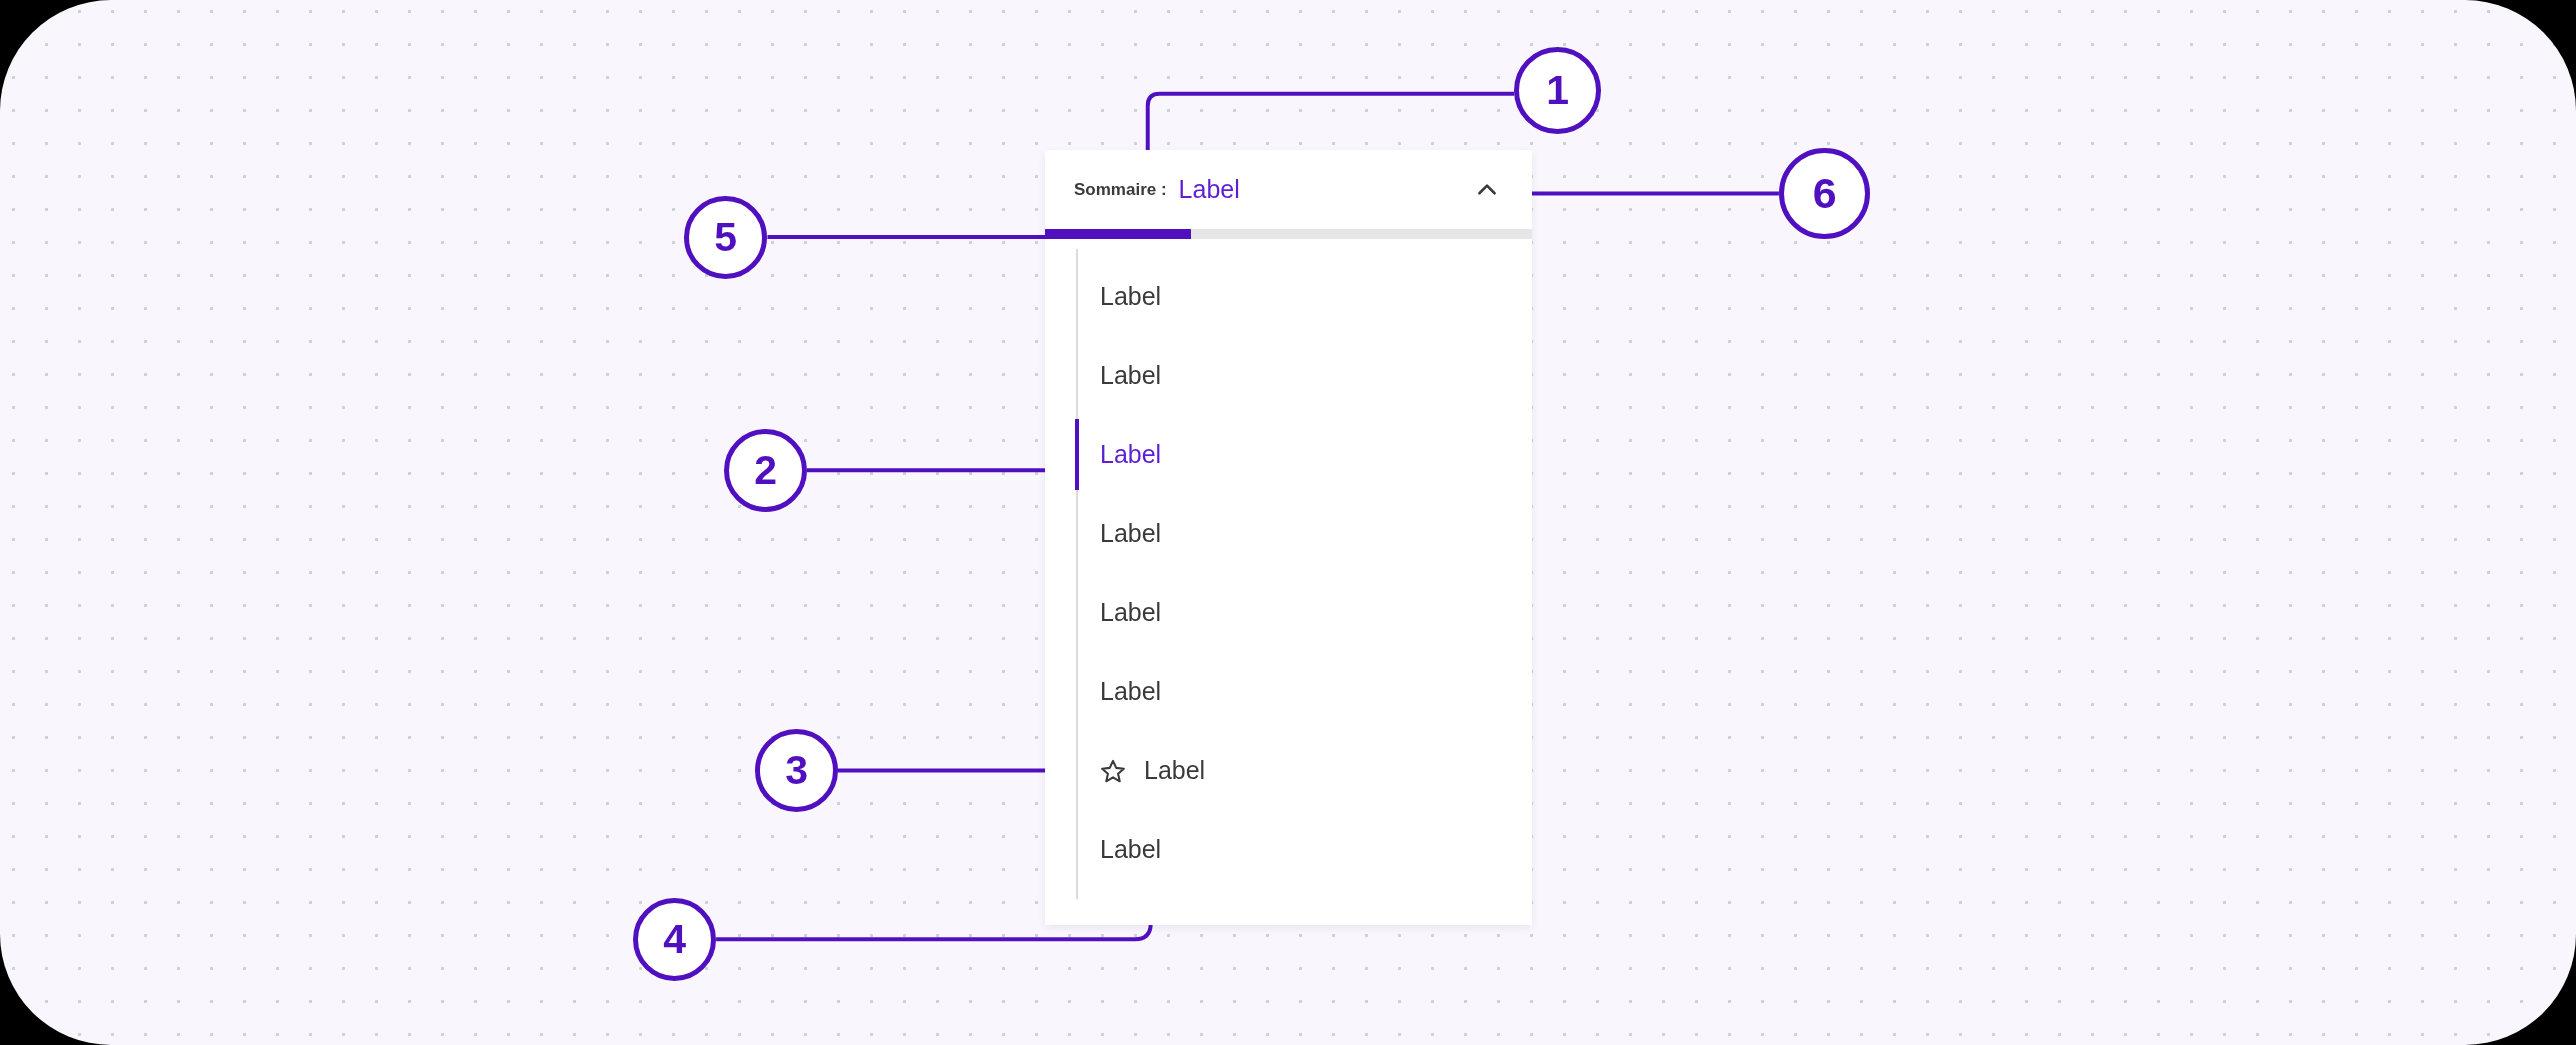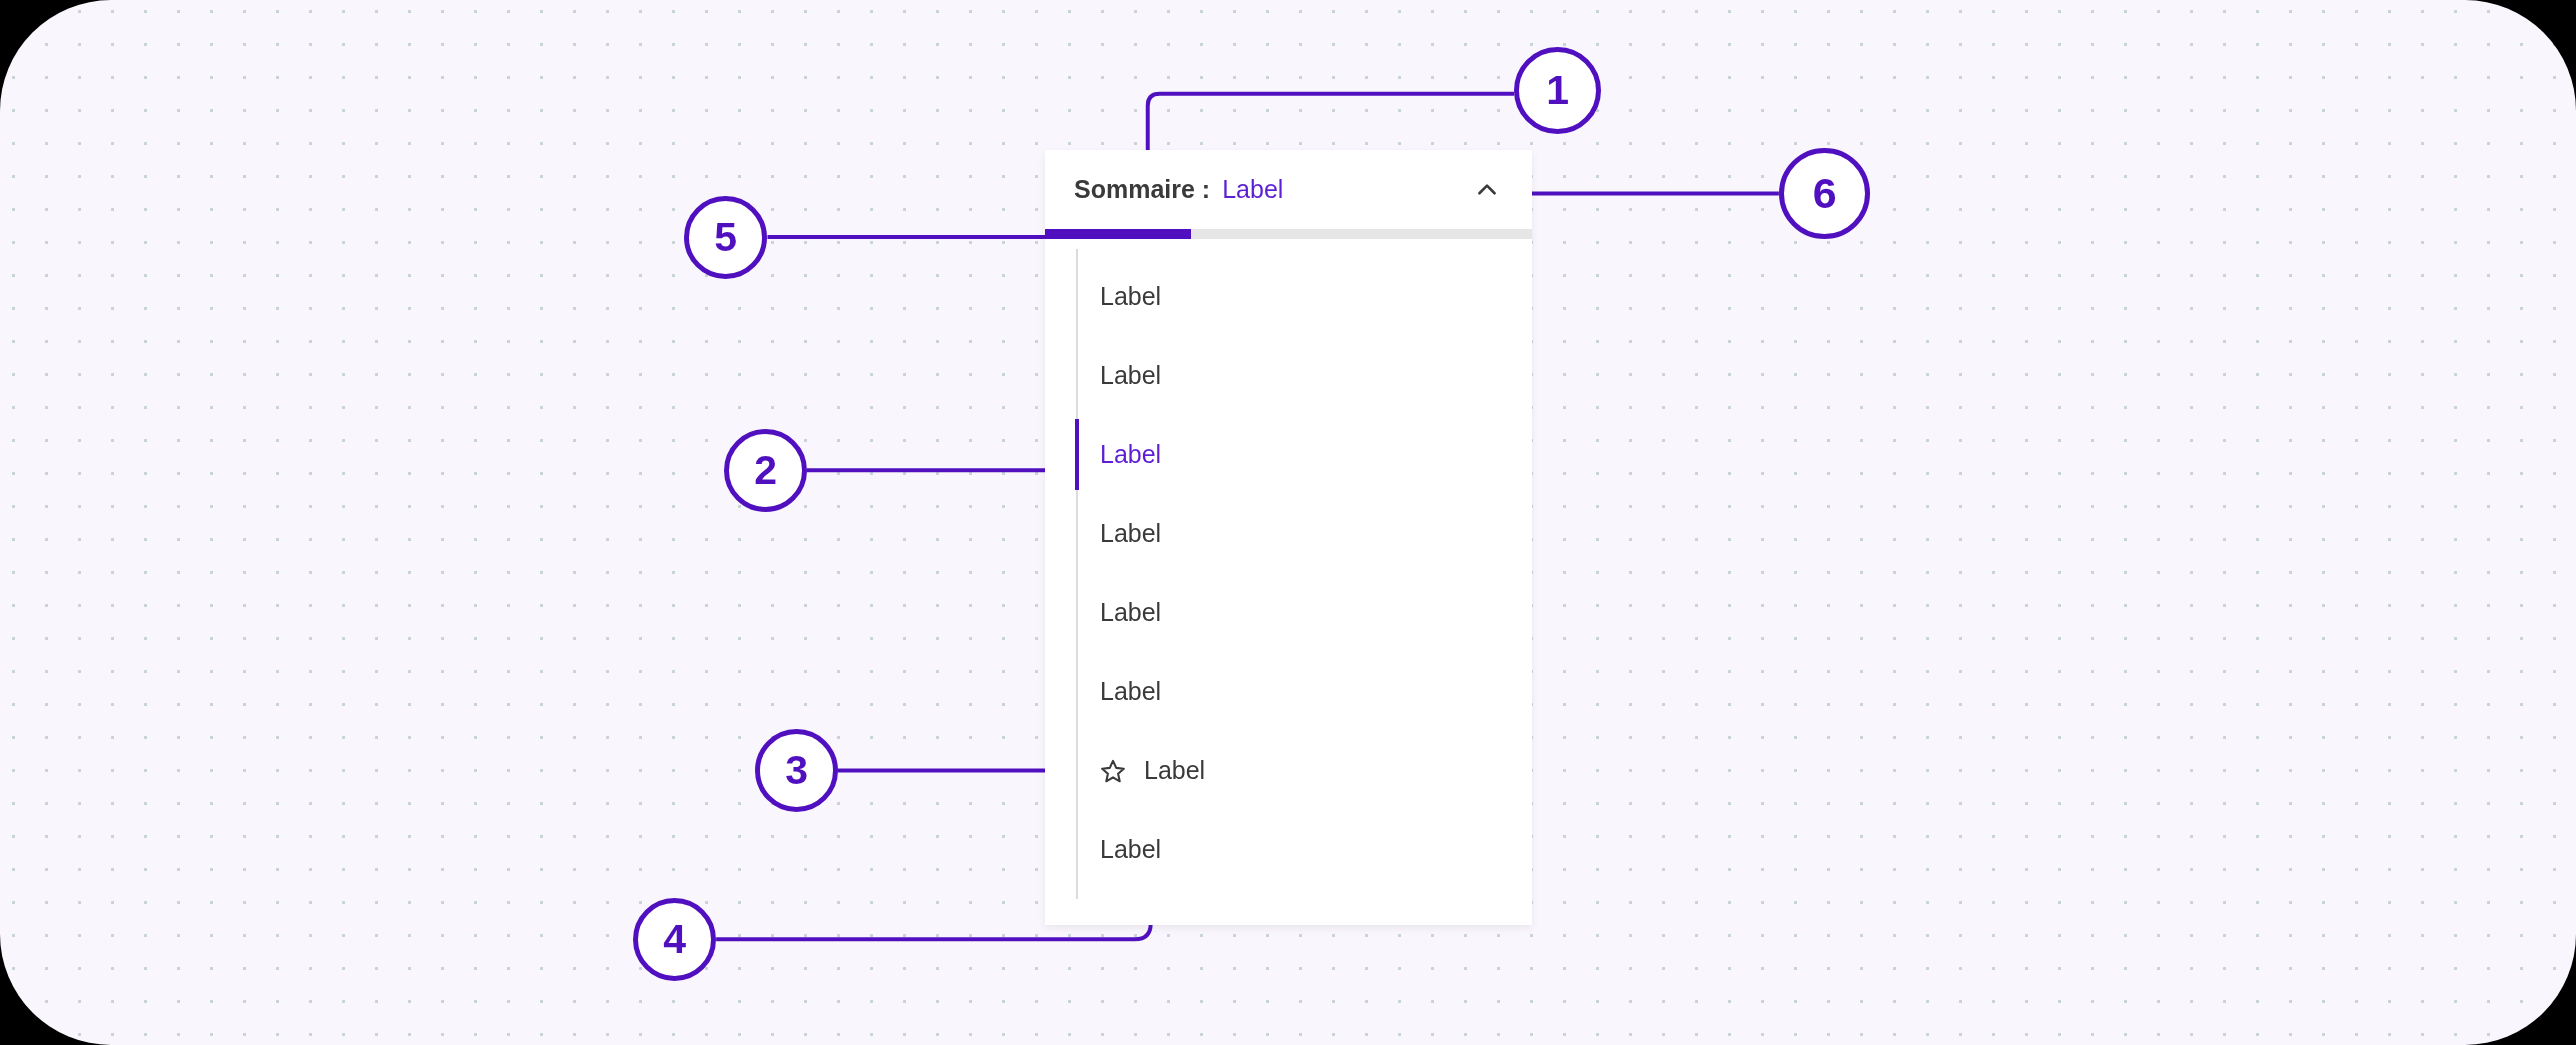--- a/index.html
+++ b/index.html
@@ -70,21 +70,21 @@
     box-shadow: 0 3px 8px rgba(0,0,0,0.07);
   }
   #panel-header {
     height: 79px;
     display: flex;
     align-items: center;
     padding: 0 28px 0 29px;
     box-sizing: border-box;
   }
   #panel-title {
-    font-size: 25px;
+    font-size: 17px;
     font-weight: bold;
     color: #3a3a3a;
     white-space: nowrap;
   }
   #panel-title-value {
     font-size: 25px;
     color: #5d1fd4;
     margin-left: 12px;
     white-space: nowrap;
   }

